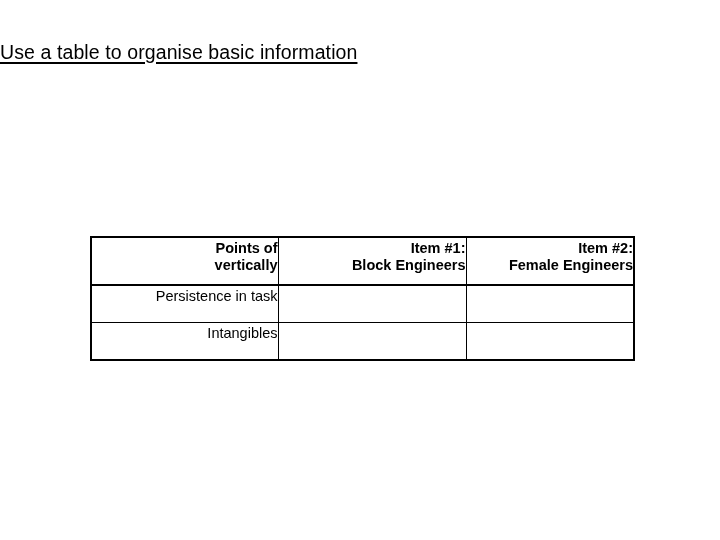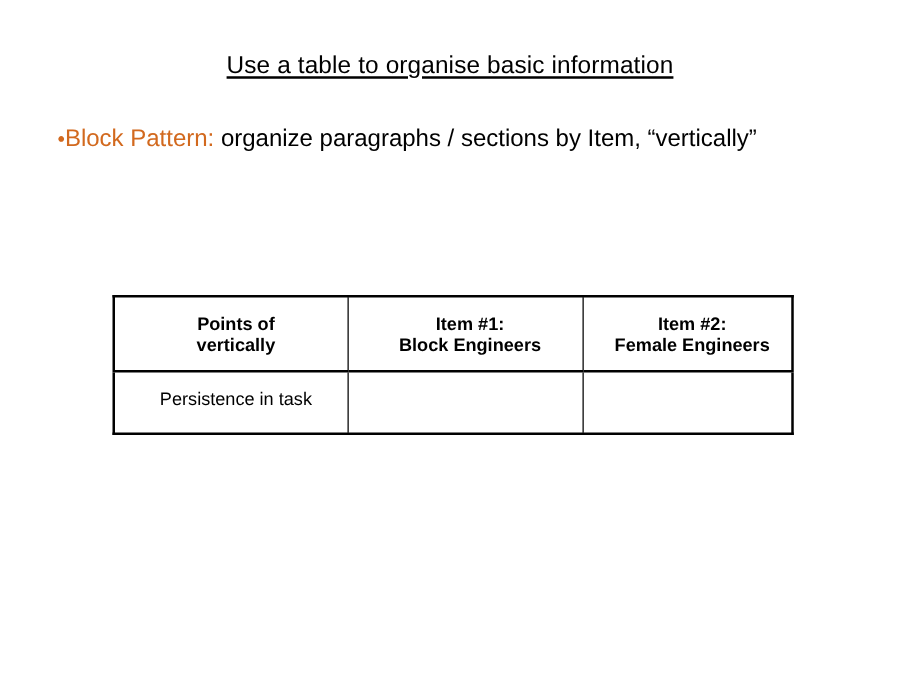--- a/index.html
+++ b/index.html
@@ -24,21 +24,21 @@
     width: 720px;
     height: 540px;
   }
 
   
   .slide-title {
     position: absolute;
     left: 0;
     top: 41px;
     width: 720px;
-    text-align: center;
+    text-align: left;
     font-size: 19.5px;
     line-height: 23px;
     color: #000000;
     font-weight: normal;
     letter-spacing: 0.1px;
   }
   .slide-title .title-text {
     text-decoration: underline;
     text-underline-offset: 3px;
     text-decoration-thickness: 1.5px;
@@ -88,22 +88,22 @@
     border: 2.5px solid #000000;
   }
   table.cmp-table col.c1 { width: 187px; }
   table.cmp-table col.c2 { width: 188px; }
   table.cmp-table col.c3 { width: 168px; }
 
   table.cmp-table th,
   table.cmp-table td {
     border: 1.5px solid #000000;
     vertical-align: top;
-    padding: 14px 0 0 8px;
-    text-align: center;
+    padding: 2px 0 0 8px;
+    text-align: right;
   }
   table.cmp-table thead th {
     font-weight: bold;
     font-size: 14.5px;
     line-height: 17px;
     height: 44px;
     border-bottom: 2.5px solid #000000;
   }
   table.cmp-table tbody td {
     font-weight: normal;
@@ -123,23 +123,20 @@
 <body>
 
 <div id="slide">
 
   <div class="slide-title">
     <span class="title-text">Use a table to organise basic information</span>
   </div>
 
   <div class="body-block">
 
-    <p class="bullet-para">
-      <span class="bullet-mark">•</span><span class="lead-in">Block Pattern:</span><span class="rest-text"> organize paragraphs / sections by Item, “vertically”</span>
-    </p>
 
 
   </div>
 
   <div class="cmp-table-wrap">
     <table class="cmp-table">
       <colgroup>
         <col class="c1">
         <col class="c2">
         <col class="c3">
@@ -168,18 +165,27 @@
           <td>
               <span class="empty-cell"></span>
             </td>
           <td>
               <span class="empty-cell"></span>
             </td>
         </tr>
 
 
 
+        <tr>
+          <td>Intangibles</td>
+          <td>
+              <span class="empty-cell"></span>
+            </td>
+          <td>
+              <span class="empty-cell"></span>
+            </td>
+        </tr>
 
       </tbody>
     </table>
   </div>
 
 </div>
 
 </body></html>

